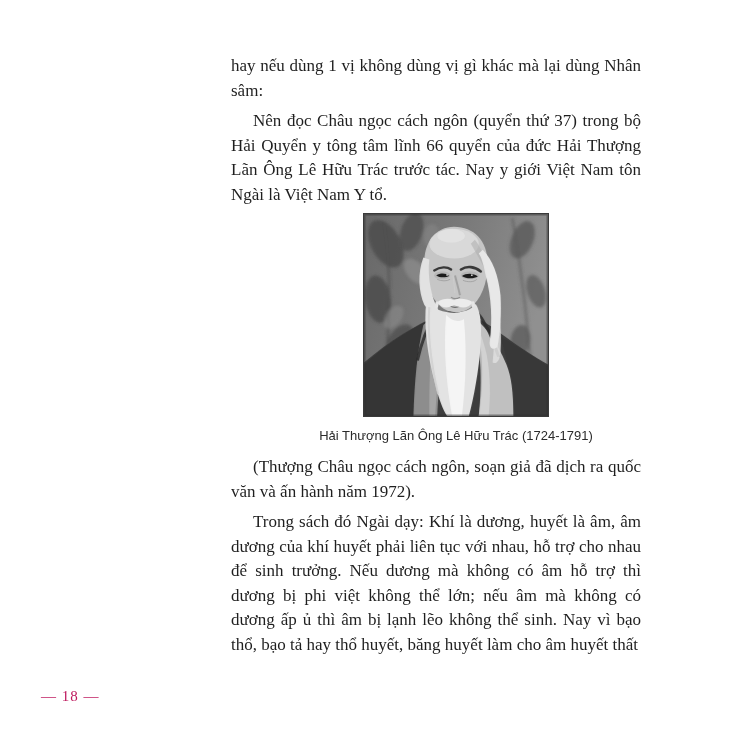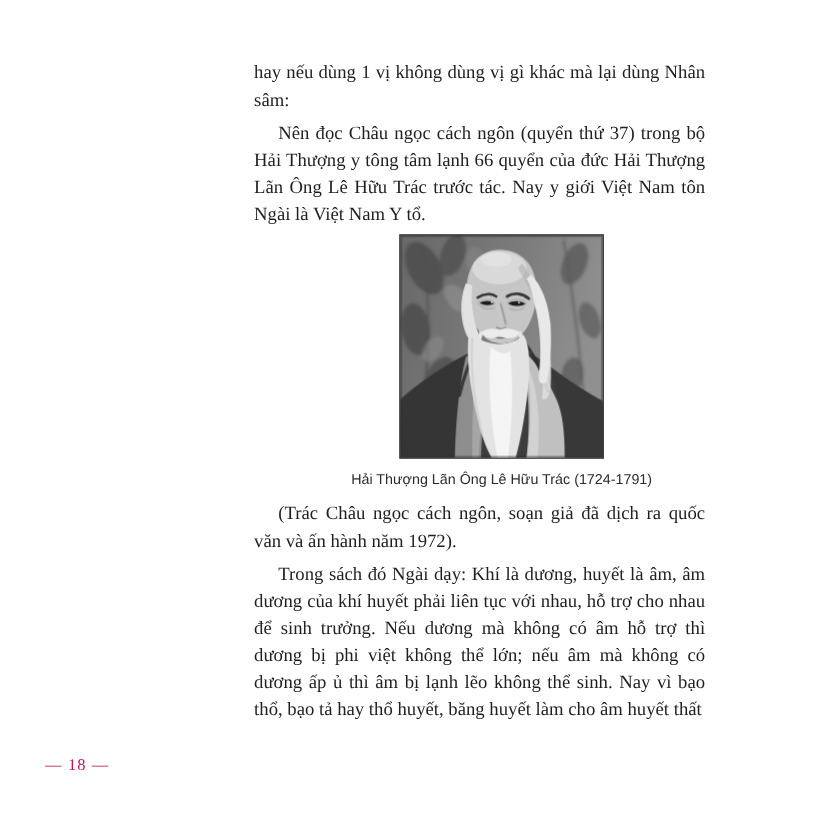--- a/index.html
+++ b/index.html
@@ -64,21 +64,21 @@
   }
 </style>
 </head>
 <body>
 
 <div class="page">
   <div class="text-column">
 
     <div id="paras-top">
         <p class="para"><span>hay nếu dùng 1 vị không dùng vị gì khác mà lại dùng Nhân sâm:</span></p>
-        <p class="para indent"><span>Nên đọc </span><span class="it">Châu ngọc cách ngôn</span><span> (quyển thứ 37) trong bộ </span><span class="it">Hải Thượng y tông tâm lạnh</span><span> 66 quyển của đức Hải Thượng Lãn Ông Lê Hữu Trác trước tác. Nay y giới Việt Nam tôn Ngài là Việt Nam Y tổ.</span></p>
+        <p class="para indent"><span>Nên đọc </span><span class="it">Châu ngọc cách ngôn</span><span> (quyển thứ 37) trong bộ </span><span class="it">Hải Quyển y tông tâm lĩnh</span><span> 66 quyển của đức Hải Thượng Lãn Ông Lê Hữu Trác trước tác. Nay y giới Việt Nam tôn Ngài là Việt Nam Y tổ.</span></p>
       </div>
 
     <figure class="portrait-figure">
       <div class="portrait">
         <svg viewBox="0 0 186 204" preserveAspectRatio="none">
           <defs>
             <linearGradient id="bgg" x1="0" y1="0" x2="1" y2="0.3">
               <stop offset="0" stop-color="#686868"></stop>
               <stop offset="0.55" stop-color="#7b7b7b"></stop>
               <stop offset="1" stop-color="#909090"></stop>
@@ -151,20 +151,20 @@
             <path d="M66,94 C64,120 68,152 75,182" stroke="#cfcfcf" stroke-width="2" fill="none" opacity="0.8"></path>
           </g>
 
           <rect x="0.75" y="0.75" width="184.5" height="202.5" fill="none" stroke="#2f2f2f" stroke-opacity="0.5" stroke-width="1.5"></rect>
         </svg>
       </div>
       <figcaption class="caption">Hải Thượng Lãn Ông Lê Hữu Trác (1724-1791)</figcaption>
     </figure>
 
     <div id="paras-bottom">
-        <p class="para indent"><span>(Trác </span><span class="it">Châu ngọc cách ngôn</span><span>, soạn giả đã dịch ra quốc văn và ấn hành năm 1972).</span></p>
+        <p class="para indent"><span>(Thượng </span><span class="it">Châu ngọc cách ngôn</span><span>, soạn giả đã dịch ra quốc văn và ấn hành năm 1972).</span></p>
         <p class="para indent"><span>Trong sách đó Ngài dạy: Khí là dương, huyết là âm, âm dương của khí huyết phải liên tục với nhau, hỗ trợ cho nhau để sinh trưởng. Nếu dương mà không có âm hỗ trợ thì dương bị phi việt không thể lớn; nếu âm mà không có dương ấp ủ thì âm bị lạnh lẽo không thể sinh. Nay vì bạo thổ, bạo tả hay thổ huyết, băng huyết làm cho âm huyết thất</span></p>
       </div>
 
   </div>
 
   <div class="page-number">— 18 —</div>
 </div>
 
 </body></html>

